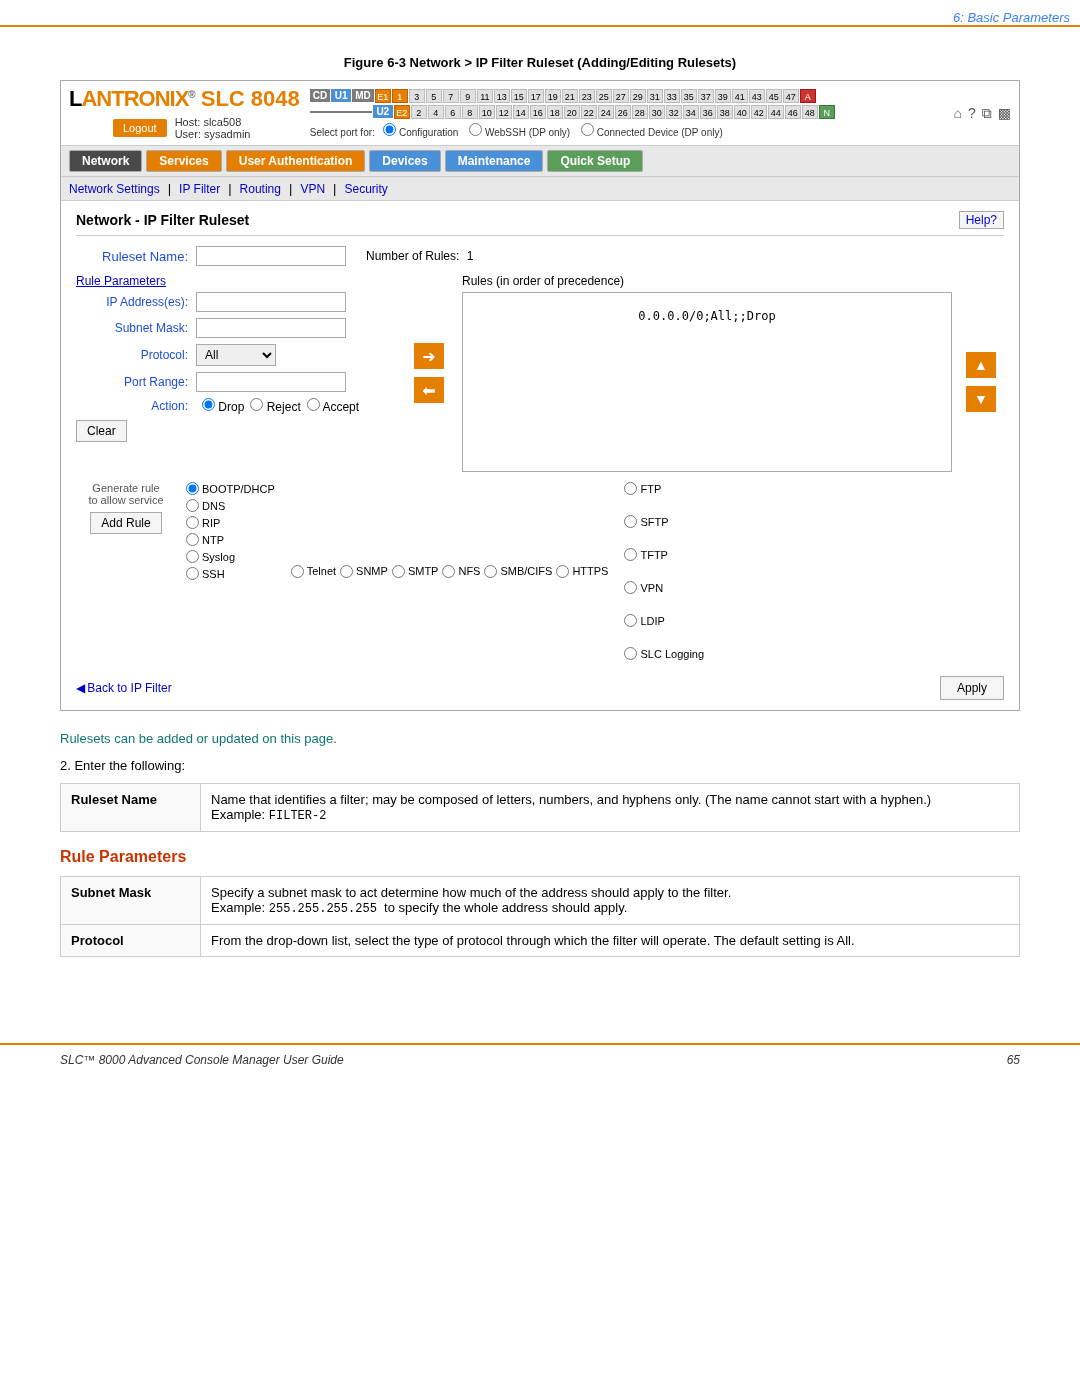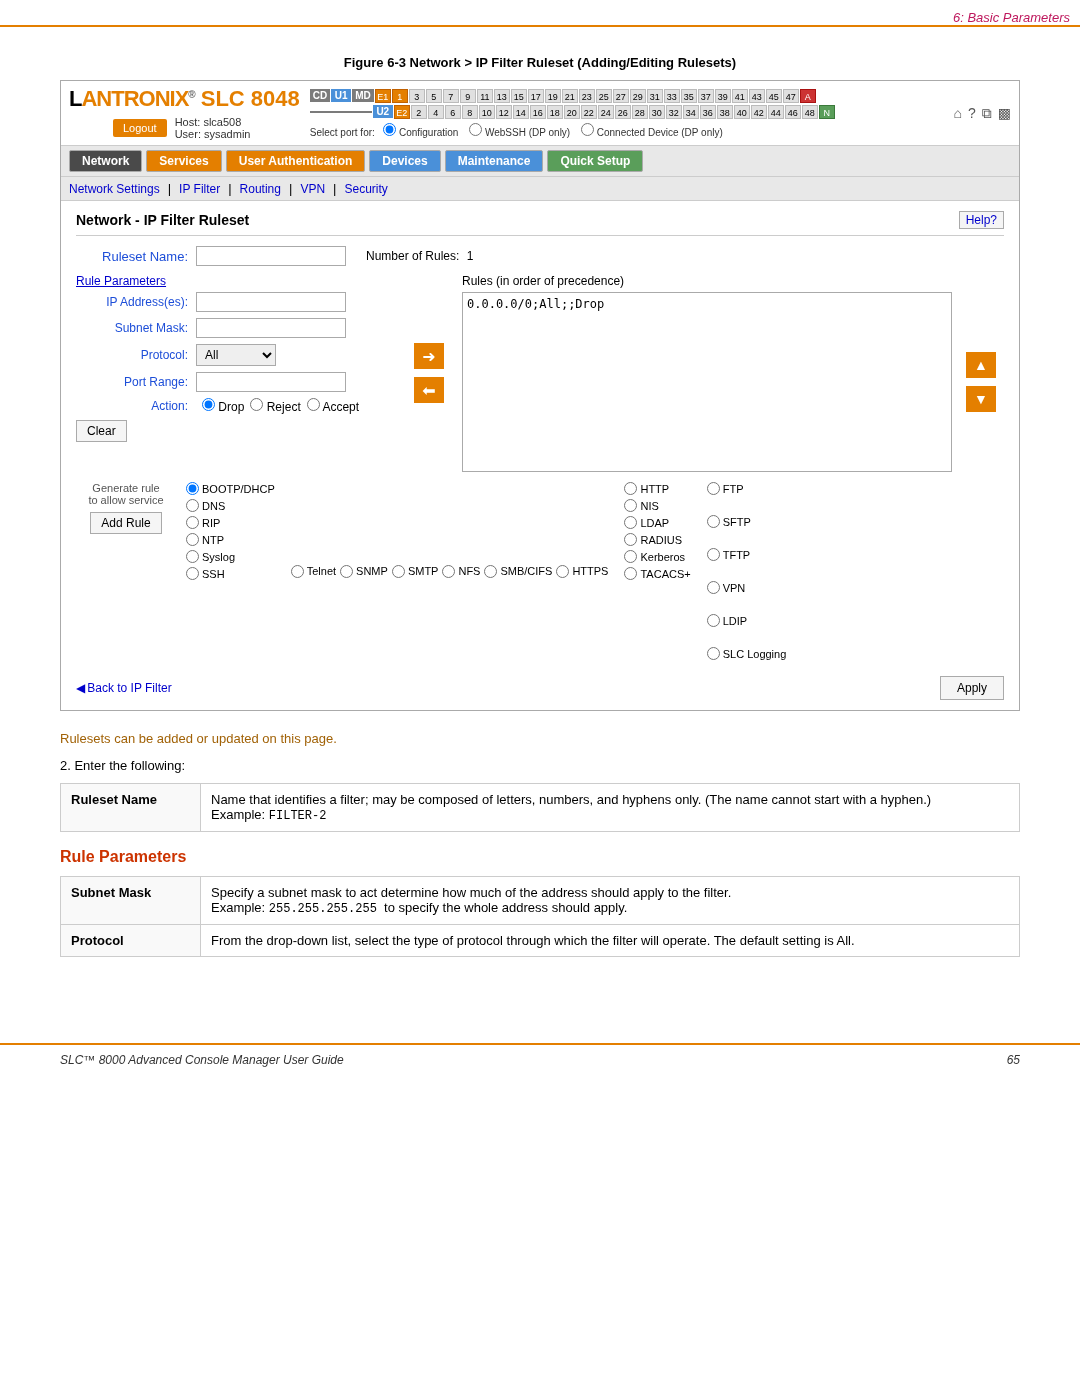--- a/index.html
+++ b/index.html
@@ -12,21 +12,21 @@
       min-height: 1397px;
       position: relative;
     }
     .page-container {
       padding: 20px 60px 40px 60px;
     }
     .page-header-right {
       text-align: right;
       font-style: italic;
       font-size: 13px;
-      color: #be185d;
+      color: #3b82f6;
       padding-top: 10px;
       padding-right: 10px;
     }
     .figure-title {
       text-align: center;
       font-weight: bold;
       font-size: 13px;
       margin-bottom: 10px;
     }
     
@@ -235,23 +235,24 @@
     .right-panel {
       flex: 1;
       display: flex;
       flex-direction: column;
     }
     .rules-textarea {
       width: 100%;
       height: 180px;
       border: 1px solid #aaa;
       font-size: 12px;
-      padding: 4px;
+      padding: 16px;
       resize: none;
       background: #fff;
+      text-align: center;
     }
     .arrow-btn {
       display: inline-flex;
       align-items: center;
       justify-content: center;
       width: 30px;
       height: 26px;
       background: #e47f00;
       color: #fff;
       border: none;
@@ -320,21 +321,21 @@
       display: flex;
       justify-content: space-between;
       align-items: center;
       margin-top: 10px;
       padding-top: 6px;
     }
     
     .body-text {
       font-size: 13px;
       margin-bottom: 12px;
-      color: #a16207;
+      color: #0f766e;
     }
     .numbered-item {
       font-size: 13px;
       margin-bottom: 10px;
     }
     
     .section-heading {
       color: #cc3300;
       font-weight: bold;
       font-size: 16px;
@@ -629,28 +630,20 @@
 
           <div style="display:flex;gap:4px;">
             <label class="radio-item"><input type="radio" name="service" style=""> Telnet</label>
             <label class="radio-item"><input type="radio" name="service" style=""> SNMP</label>
             <label class="radio-item"><input type="radio" name="service" style=""> SMTP</label>
             <label class="radio-item"><input type="radio" name="service" style=""> NFS</label>
             <label class="radio-item"><input type="radio" name="service" style=""> SMB/CIFS</label>
             <label class="radio-item"><input type="radio" name="service" style=""> HTTPS</label>
           </div>
 
-          <div style="display:flex;flex-direction:column;gap:4px;">
-            <label class="radio-item"><input type="radio" name="service" style=""> HTTP</label>
-            <label class="radio-item"><input type="radio" name="service" style=""> NIS</label>
-            <label class="radio-item"><input type="radio" name="service" style=""> LDAP</label>
-            <label class="radio-item"><input type="radio" name="service" style=""> RADIUS</label>
-            <label class="radio-item"><input type="radio" name="service" style=""> Kerberos</label>
-            <label class="radio-item"><input type="radio" name="service" style=""> TACACS+</label>
-          </div>
 
           <div style="display:flex;flex-direction:column;gap:20px;">
             <label class="radio-item"><input type="radio" name="service" style=""> FTP</label>
             <label class="radio-item"><input type="radio" name="service" style=""> SFTP</label>
             <label class="radio-item"><input type="radio" name="service" style=""> TFTP</label>
             <label class="radio-item"><input type="radio" name="service" style=""> VPN</label>
             <label class="radio-item"><input type="radio" name="service" style=""> LDIP</label>
             <label class="radio-item"><input type="radio" name="service" style=""> SLC Logging</label>
           </div>
         </div>

